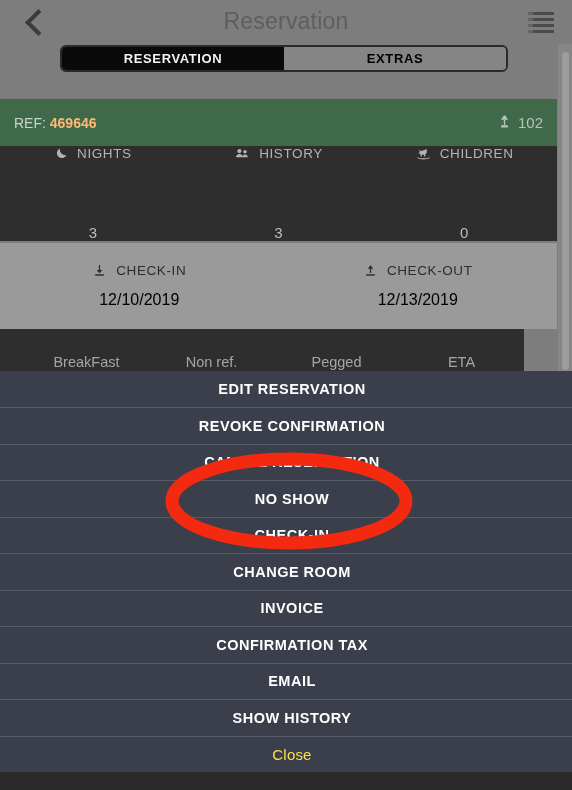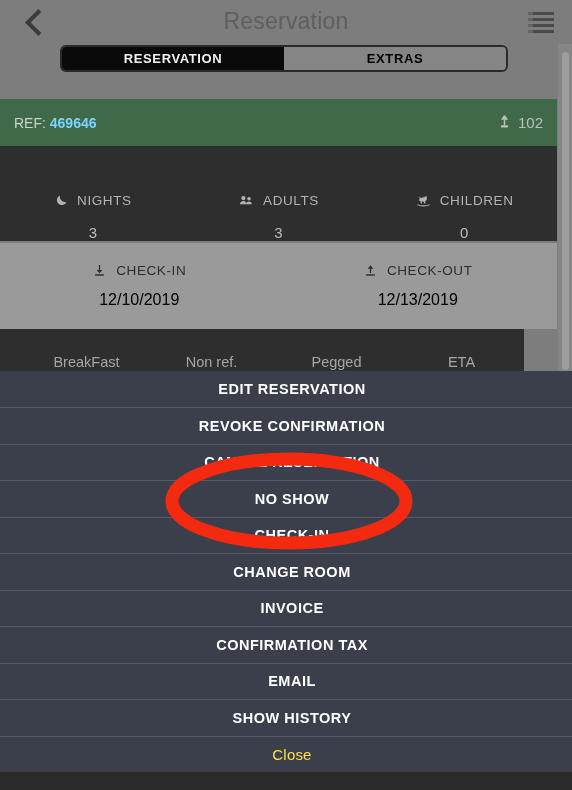--- a/index.html
+++ b/index.html
@@ -118,21 +118,21 @@
     align-items: center;
     justify-content: space-between;
     box-sizing: border-box;
     padding: 0 14px 0 14px;
   }
   .ref-left {
     font-size: 14px;
     color: #c9d4cb;
   }
   .ref-left b {
-    color: #7dd3fc;
+    color: #fdba74;
     font-weight: bold;
   }
   .ref-right {
     display: flex;
     align-items: flex-end;
     gap: 5px;
     color: #b8c3ba;
     font-size: 15px;
   }
 
@@ -142,21 +142,21 @@
     left: 0; top: 146px;
     width: 557px; height: 95px;
     background: #2e2e2e;
     display: flex;
   }
   .stat {
     flex: 1;
     display: flex;
     flex-direction: column;
     align-items: center;
-    justify-content: flex-end;
+    justify-content: space-between;
     gap: 16px;
   }
   .stat-head {
     display: flex;
     align-items: center;
     gap: 8px;
     color: #b3b3b3;
     font-size: 13.5px;
     letter-spacing: 0.6px;
   }
@@ -324,21 +324,21 @@
       <div class="stat-val">3</div>
     </div>
     <div class="stat">
       <div class="stat-head">
         <svg width="17" height="15" viewBox="0 0 26 24">
           <circle cx="8" cy="8" r="3.4" fill="#b3b3b3"></circle>
           <path d="M2.5 18c0-3 2.5-5.2 5.5-5.2s5.5 2.2 5.5 5.2z" fill="#b3b3b3"></path>
           <circle cx="17" cy="9" r="2.8" fill="#b3b3b3"></circle>
           <path d="M12.5 18c0-2.6 2-4.4 4.5-4.4s4.5 1.8 4.5 4.4z" fill="#b3b3b3"></path>
         </svg>
-        <span>ADULTS</span>
+        <span>HISTORY</span>
       </div>
       <div class="stat-val">3</div>
     </div>
     <div class="stat">
       <div class="stat-head">
         <svg width="17" height="15" viewBox="0 0 24 24">
           <path d="M16 5c-1 0-2 .6-2.4 1.5L8 8 5 6l1 3.5-2 2.2 3 1.2.6 4h2l-.4-3.4 3.4.4.5 3h2l-.3-3.6c1.6-.9 2.7-2.5 2.7-4.4 0-1-.3-1.9-.8-2.6L18 5z" fill="#b3b3b3"></path>
           <path d="M3 19c3 2 15 2 18 0" stroke="#b3b3b3" stroke-width="1.8" fill="none" stroke-linecap="round"></path>
         </svg>
         <span>CHILDREN</span>

